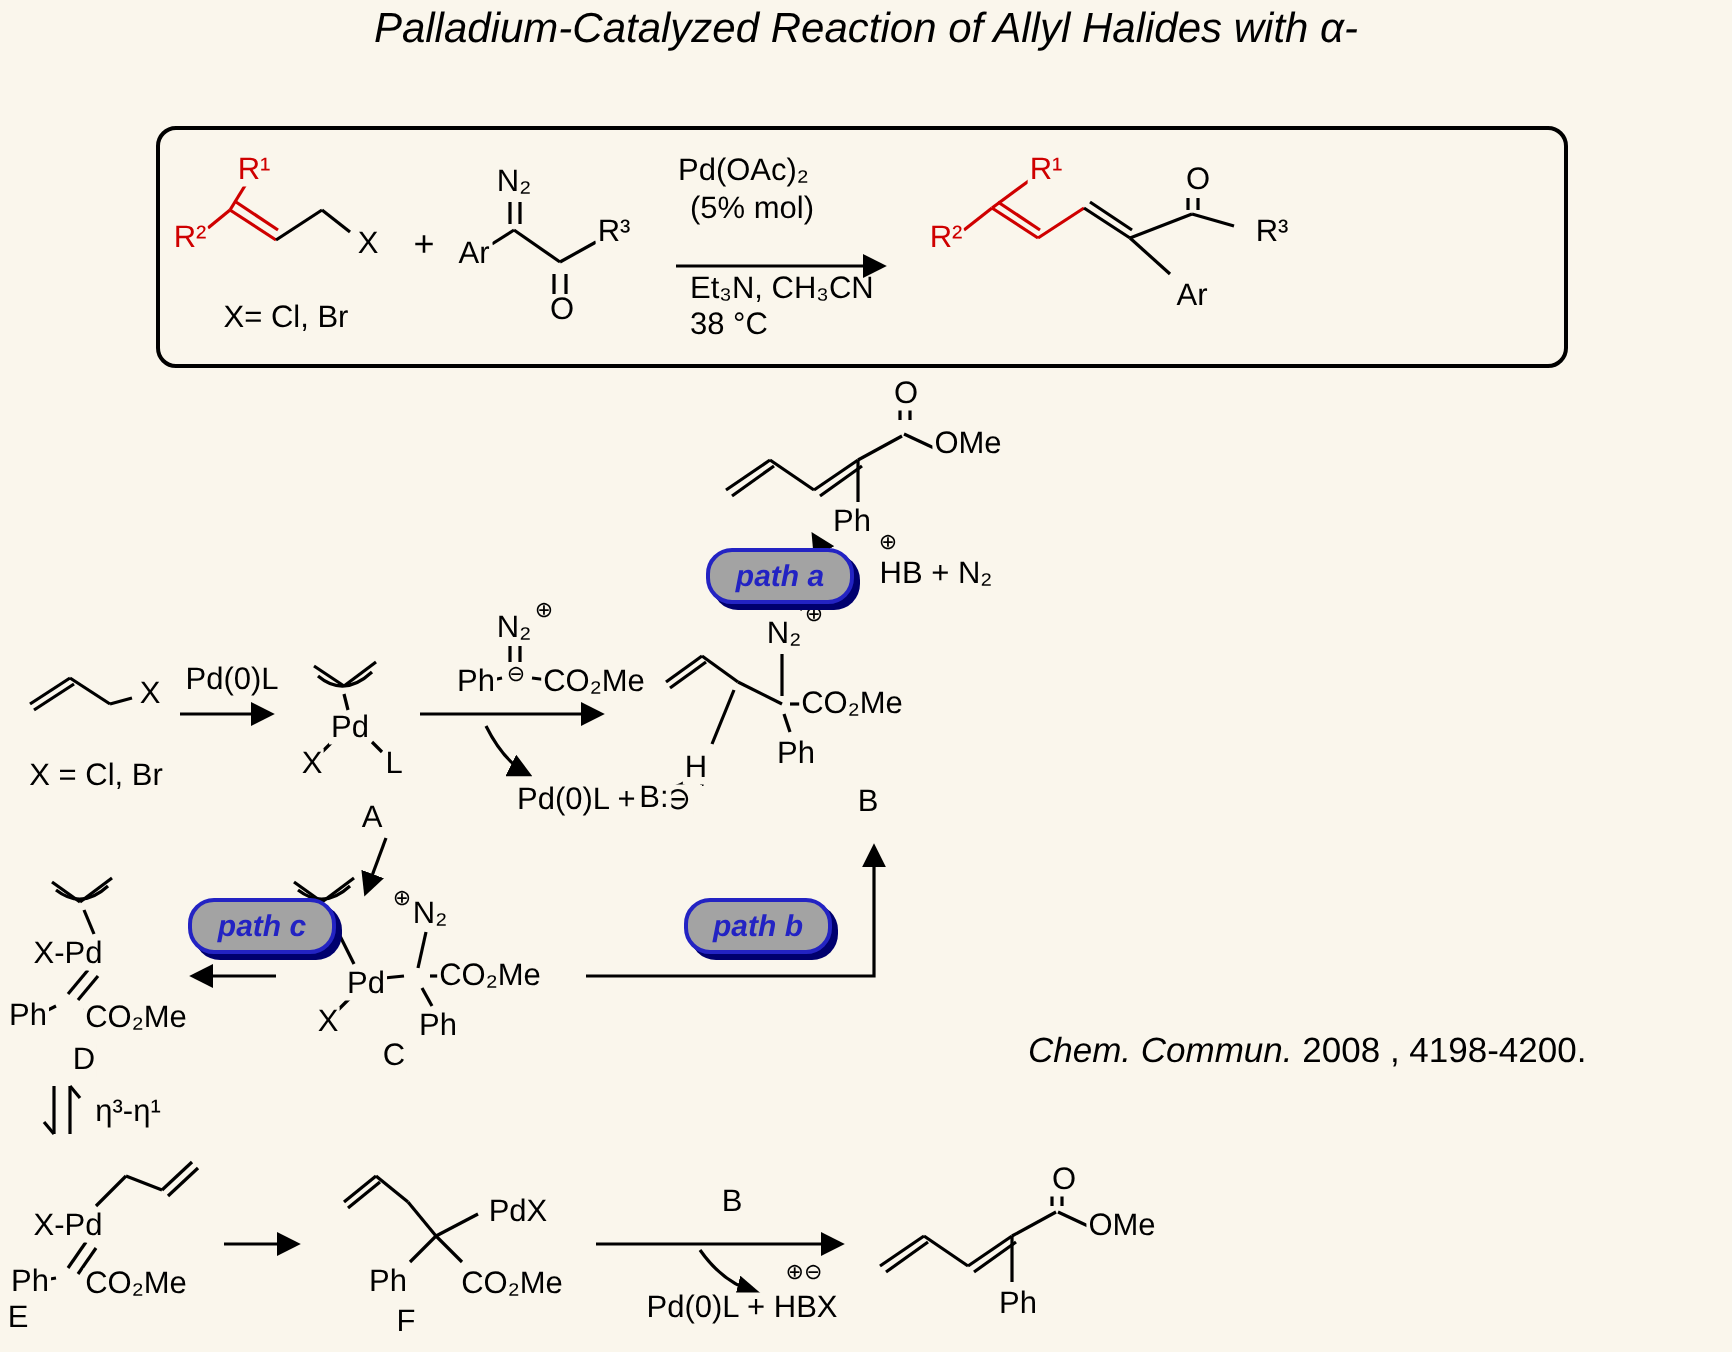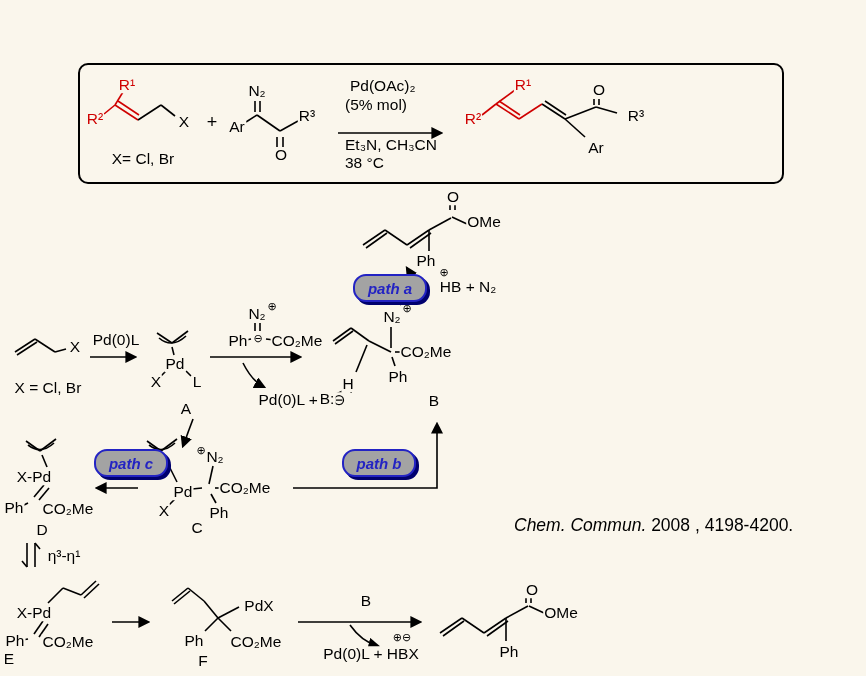--- a/index.html
+++ b/index.html
@@ -25,20 +25,21 @@
   line,path.ln{stroke:#000;stroke-width:1.6;fill:none;}
   .r line{stroke:#cf0000;}
   .thin{stroke-width:1.1;}
 </style>
 </head>
 <body>
 
 <div class="page">
 
   <div class="title">
+    <div>Palladium-Catalyzed Reaction of Allyl Halides with α-</div>
   </div>
 
   <div class="box"></div>
 
   <svg class="bonds" width="866" height="676">
     <defs>
       <marker id="mA" viewBox="0 0 10 10" refX="8" refY="5" markerWidth="7.5" markerHeight="7.5" orient="auto-start-reverse">
         <path d="M0,0 L10,5 L0,10 z" fill="#000"></path>
       </marker>
     </defs>
@@ -236,21 +237,21 @@
 
   <span class="atom red" style="left:127px;top:85px">R¹</span>
   <span class="atom red" style="left:95px;top:119px">R²</span>
   <span class="atom" style="left:184px;top:122px">X</span>
   <span class="atom" style="left:143px;top:159px">X= Cl, Br</span>
   <span class="atom big" style="left:212px;top:122px">+</span>
   <span class="atom" style="left:257px;top:91px">N₂</span>
   <span class="atom" style="left:237px;top:127px">Ar</span>
   <span class="atom" style="left:307px;top:116px">R³</span>
   <span class="atom" style="left:281px;top:155px">O</span>
-  <span class="lbl" style="left:350px;top:78px">Pd(OAc)₂</span>
+  <span class="lbl" style="left:339px;top:78px">Pd(OAc)₂</span>
   <span class="lbl" style="left:345px;top:97px">(5% mol)</span>
   <span class="lbl" style="left:345px;top:137px">Et₃N, CH₃CN</span>
   <span class="lbl" style="left:345px;top:155px">38 °C</span>
   <span class="atom red" style="left:523px;top:85px">R¹</span>
   <span class="atom red" style="left:473px;top:119px">R²</span>
   <span class="atom" style="left:599px;top:90px">O</span>
   <span class="atom" style="left:636px;top:116px">R³</span>
   <span class="atom" style="left:596px;top:148px">Ar</span>
 
   <span class="atom" style="left:453px;top:197px">O</span>

